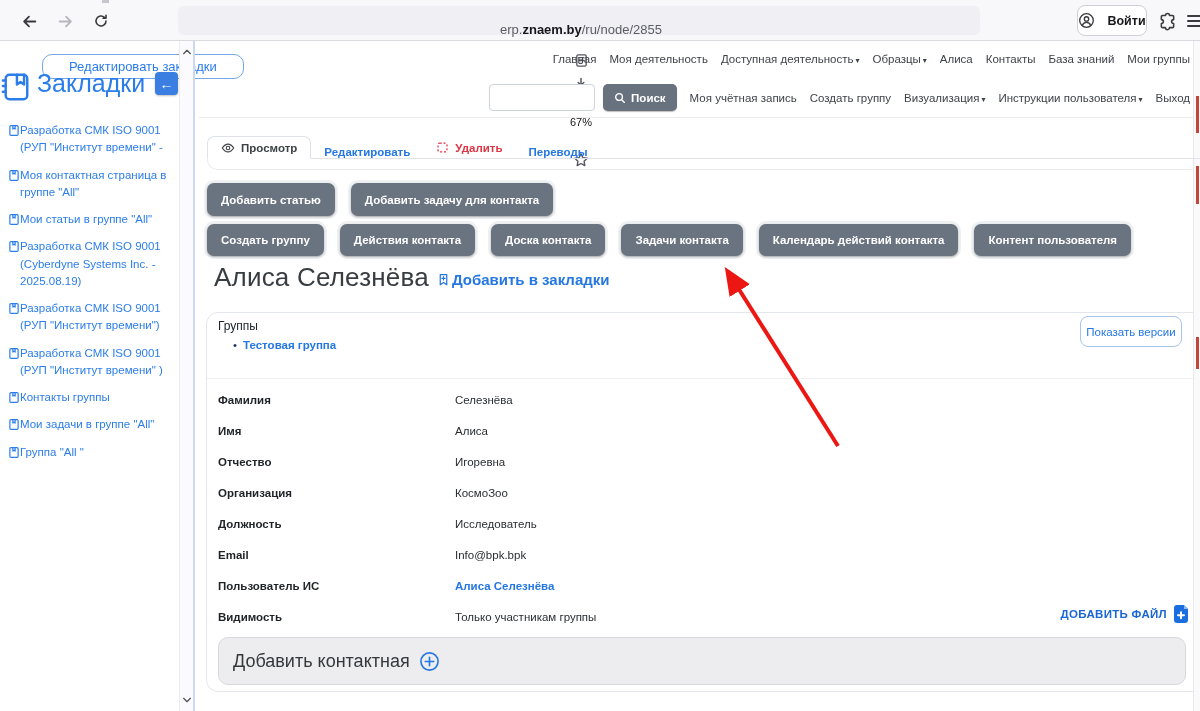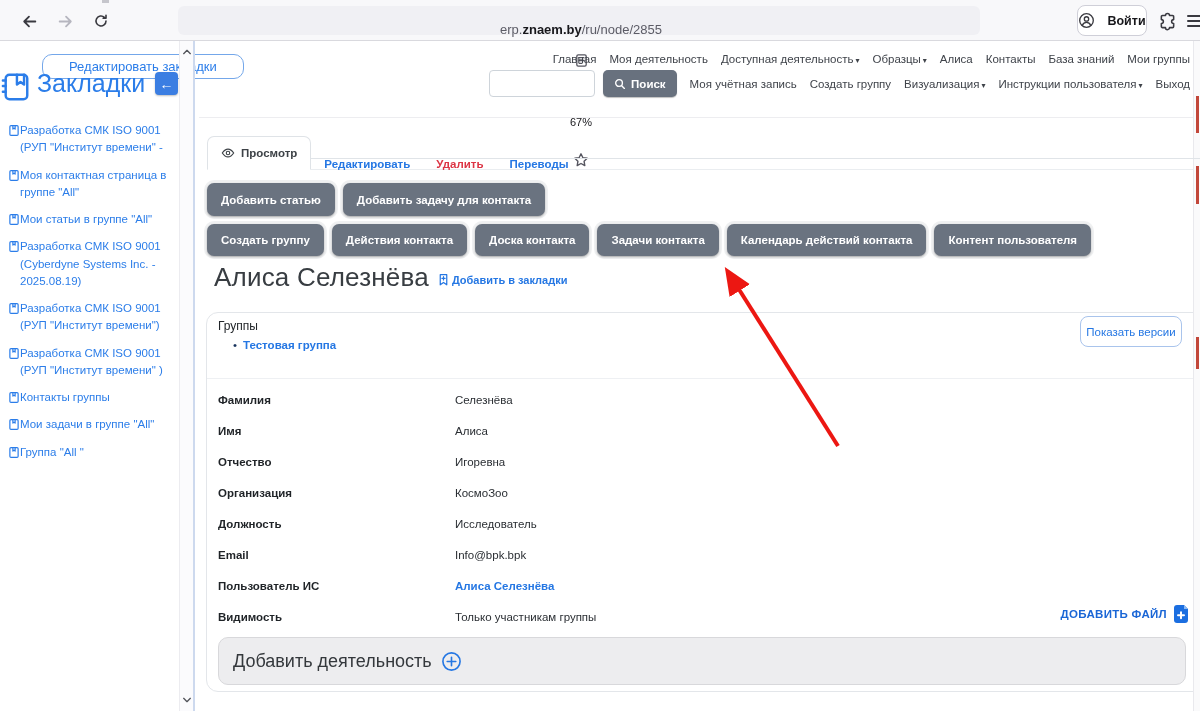--- a/index.html
+++ b/index.html
@@ -37,44 +37,44 @@
   .sb-divider { position:absolute; left:193px; top:41px; width:2px; height:670px; background:#cdd9ee; }
 
   
   .right-scrollbar { position:absolute; left:1193px; top:41px; width:7px; height:670px; background:#fafafb; border-left:1px solid #e9e9ed; }
   .scroll-mark { position:absolute; left:1196px; width:3px; background:#c2473a; }
 
   
   .nav-row1 { position:absolute; left:199px; top:53px; width:991px; display:flex; justify-content:flex-end; align-items:center; gap:13px; font-size:11.5px; color:#3f434a; }
   .nav-row1 span, .nav-row2 a { cursor:pointer; white-space:nowrap; }
   .caret { font-size:8px; margin-left:2px; }
-  .nav-row2 { position:absolute; left:199px; top:70px; width:991px; height:27px; display:flex; justify-content:flex-end; align-items:center; gap:13px; font-size:11.5px; color:#3f434a; }
+  .nav-row2 { position:absolute; left:199px; top:84px; width:991px; height:27px; display:flex; justify-content:flex-end; align-items:center; gap:13px; font-size:11.5px; color:#3f434a; }
   .search-input { width:106px; height:27px; border:1px solid #ced4da; border-radius:4px; background:#fff; margin-right:-5px; outline:none; padding:0 6px; font-size:11.5px; }
   .search-btn { height:27px; background:#68717e; color:#fff; border:none; border-radius:5px; padding:0 11px; font-size:11.5px; font-weight:700; display:flex; align-items:center; gap:5px; cursor:pointer; box-shadow:0 1px 1px rgba(0,0,0,.25); }
   .nav-divider { position:absolute; left:199px; top:117px; width:1001px; height:1px; background:#ededf0; }
 
   
   .tabs { position:absolute; left:207px; top:136px; height:23px; display:flex; z-index:2; }
-  .tab { display:flex; align-items:center; gap:6px; padding:16px 13px; font-size:11.5px; font-weight:700; cursor:pointer; white-space:nowrap; }
+  .tab { display:flex; align-items:center; gap:6px; padding:4px 13px; font-size:11.5px; font-weight:700; cursor:pointer; white-space:nowrap; }
   .tab.active { background:#fff; border:1px solid #dfe3e7; border-bottom:1px solid #fff; border-radius:7px 7px 0 0; color:#3d4247; position:relative; top:0; }
   .tab.blue { color:#2577e3;flex-direction:column; }
-  .tab.red { color:#dc3545;flex-direction:column; }
+  .tab.red { color:#dc3545; }
   .tab-line { position:absolute; left:207px; top:158px; width:993px; height:1px; background:#e0e4e8; z-index:1; }
   .tab-card-edge { position:absolute; left:207px; top:152px; width:993px; height:18px; border-left:1px solid #eaedf0; border-bottom:1px solid #eaedf0; border-bottom-left-radius:10px; z-index:0; }
 
   
-  .btn-row { position:absolute; left:207px; display:flex; gap:8px; }
+  .btn-row { position:absolute; left:207px; display:flex; gap:16px; }
   .btn-row.r1 { top:183px; height:33px; }
   .btn-row.r2 { top:224px; height:32px; }
   .gbtn { background:#6a7380; color:#fff; border:none; border-radius:7px; padding:0 14px; height:100%; font-family:"Liberation Sans",sans-serif; font-size:11.5px; font-weight:700; display:flex; align-items:center; cursor:pointer; white-space:nowrap; box-shadow:0 1px 2px rgba(0,0,0,.3), 0 0 0 3px rgba(130,140,150,.13); }
 
   
   .title-row { position:absolute; left:214px; top:262px; display:flex; align-items:baseline; gap:8px; }
   .page-title { font-size:26px; font-weight:400; color:#383d42; letter-spacing:.2px; }
-  .bookmark-link { display:inline-flex; align-items:center; gap:2px; color:#2577e3; font-size:11px; font-weight:700; cursor:pointer; text-decoration:none; }
+  .bookmark-link { display:inline-flex; align-items:center; gap:2px; color:#2577e3; font-size:15px; font-weight:700; cursor:pointer; text-decoration:none; }
 
   
   .card { position:absolute; left:206px; top:312px; width:1004px; height:380px; border:1px solid #e3e6ea; border-radius:12px; background:#fff; }
   .groups-label { position:absolute; left:218px; top:319px; font-size:12px; color:#212529; }
   .group-item { position:absolute; left:233px; top:339px; font-size:11.5px; font-weight:700; color:#2577e3; cursor:pointer; }
   .group-item .bullet { color:#17335c; margin-right:6px; font-weight:400; }
   .versions-btn { position:absolute; left:1080px; top:316px; width:102px; height:31px; background:#fff; border:1px solid #a9c4ec; border-radius:8px; color:#2577e3; font-size:11.5px; cursor:pointer; font-family:"Liberation Sans",sans-serif; }
   .fields-divider { position:absolute; left:207px; top:378px; width:992px; height:1px; background:#eef0f3; }
   .fields { position:absolute; left:218px; top:384px; width:960px; }
   .field-row { display:flex; height:31px; align-items:center; font-size:11.5px; }
@@ -386,21 +386,21 @@
   <div class="add-file">
     <span>ДОБАВИТЬ ФАЙЛ</span>
     <svg width="18" height="20" viewBox="0 0 18 20">
         <path d="M2 4a3 3 0 0 1 3-3h7l4 4v11a3 3 0 0 1-3 3H5a3 3 0 0 1-3-3z" fill="#1b6ee0"></path>
         <path d="M12 1l4 4h-4z" fill="#8db9f2"></path>
         <path d="M9 8.2v6M6 11.2h6" stroke="#fff" stroke-width="2" stroke-linecap="round"></path>
       </svg>
   </div>
 
   <div class="comment-bar">
-    <span>Добавить деятельность</span>
+    <span>Добавить контактная</span>
     <svg width="21" height="21" viewBox="0 0 22 22" fill="none" stroke="#2577e3" stroke-width="1.7" stroke-linecap="round">
         <circle cx="11" cy="11" r="9"></circle>
         <path d="M11 6.5v9M6.5 11h9"></path>
       </svg>
   </div>
 
   <div class="right-scrollbar"></div>
   <div class="scroll-mark" style="top:96px;height:37px"></div>
   <div class="scroll-mark" style="top:166px;height:38px"></div>
   <div class="scroll-mark" style="top:337px;height:32px"></div>

